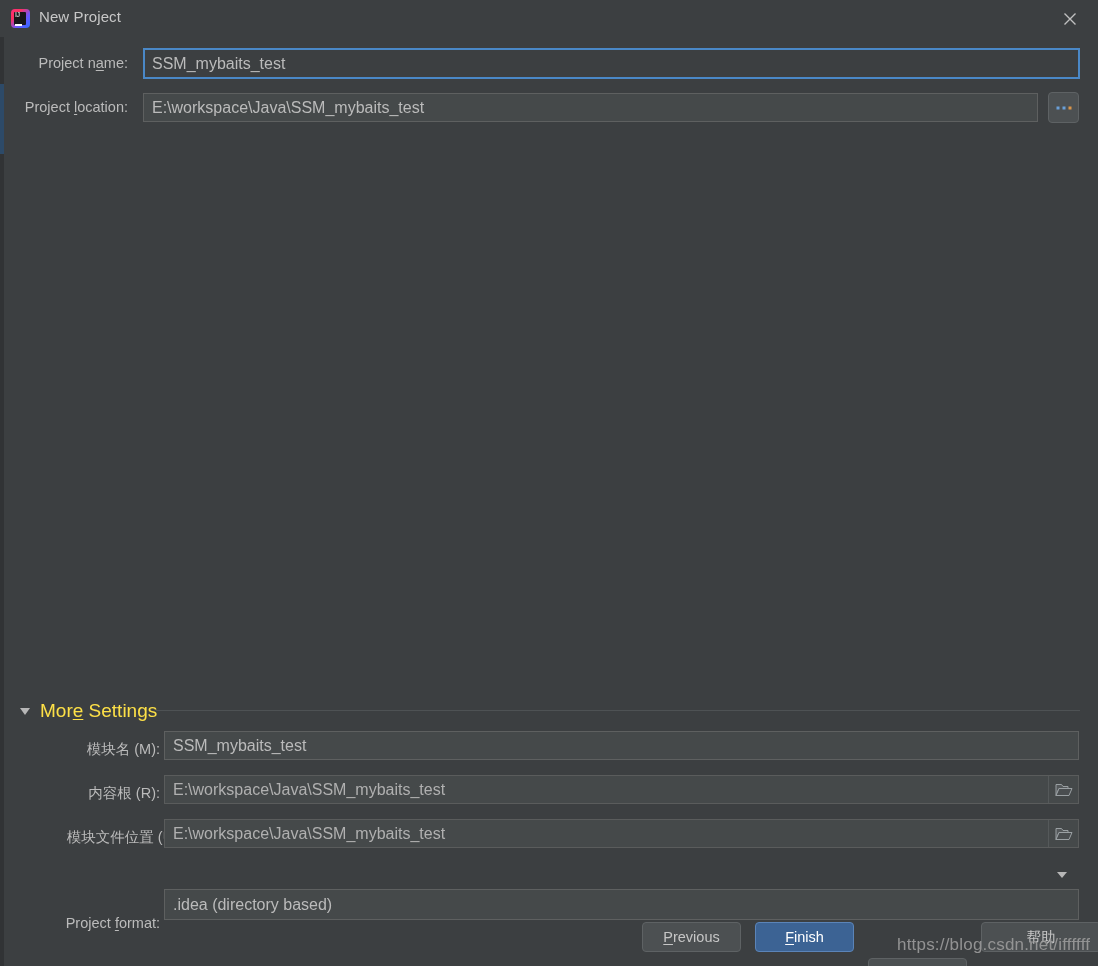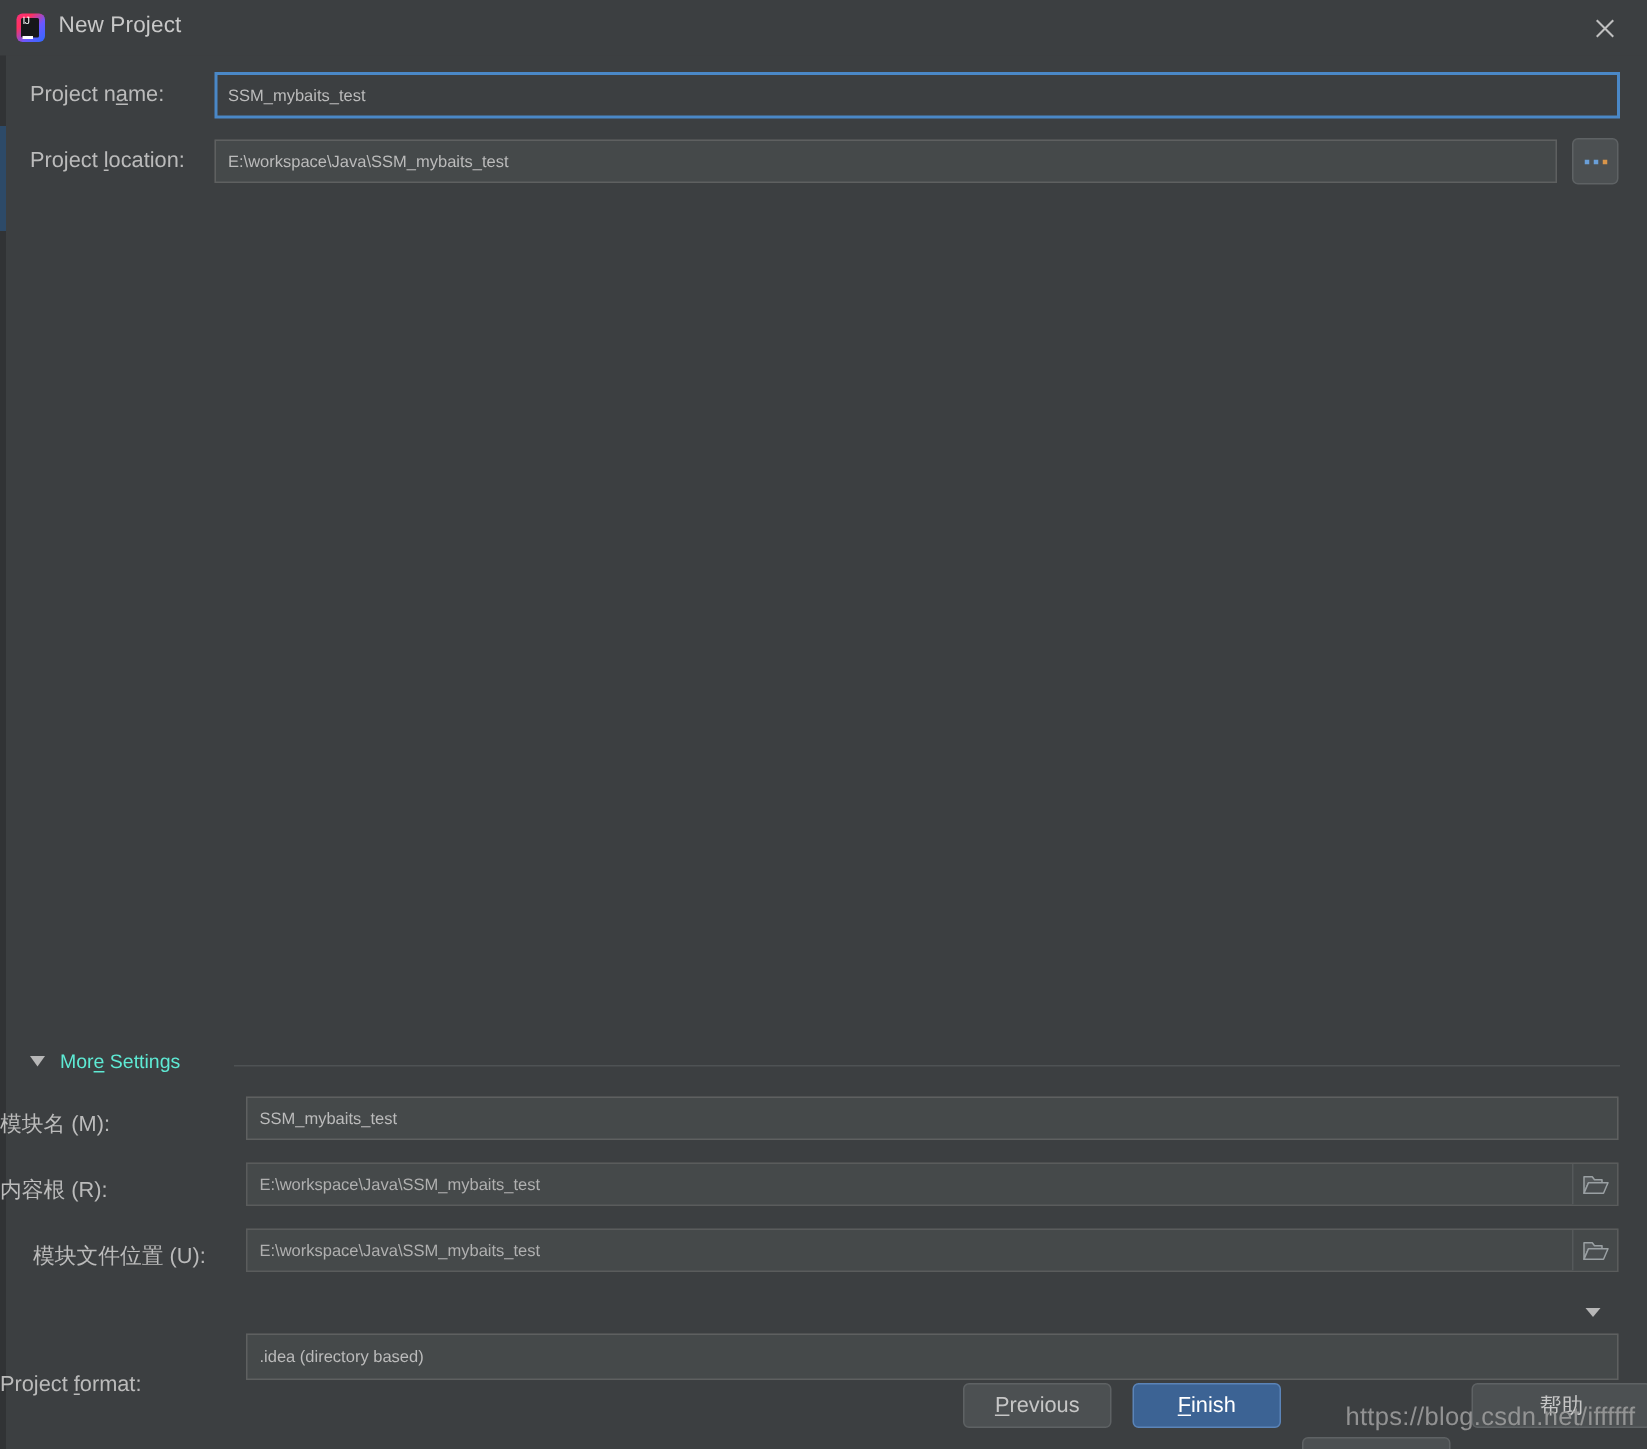--- a/index.html
+++ b/index.html
@@ -90,31 +90,31 @@
     cursor: pointer;
   }
   .close-btn svg { display:block; }
 
   
   .row-label {
     position: absolute;
     font-size: 14.5px;
     color: #bbbbbb;
     white-space: nowrap;
-    text-align: left;
+    text-align: right;
   }
   .mn { text-decoration: underline; text-underline-offset: 2px; }
 
   .field {
     position: absolute;
     box-sizing: border-box;
     background: #45494a;
     border: 1px solid #5e6060;
     color: #bbbbbb;
-    font-size: 11px;
+    font-size: 16px;
     font-family: "Liberation Sans", "DejaVu Sans", sans-serif;
     padding: 0 8px;
     outline: none;
     line-height: 1;
   }
   .field.focused {
     background: #3c3f41;
     border: 2px solid #4a88c7;
     padding: 0 7px;
   }
@@ -177,22 +177,22 @@
     cursor: pointer;
   }
   .ms-tri {
     width: 0; height: 0;
     border-left: 5.5px solid transparent;
     border-right: 5.5px solid transparent;
     border-top: 7px solid #b7b7b7;
     margin-right: 10px;
   }
   .ms-title {
-    font-size: 13px;
-    color: #5eead4;
+    font-size: 19px;
+    color: #fde047;
   }
   .ms-line {
     position: absolute;
     left: 156px; top: 710px;
     width: 924px; height: 1px;
     background: #4e5254;
   }
 
   
   .btn {

